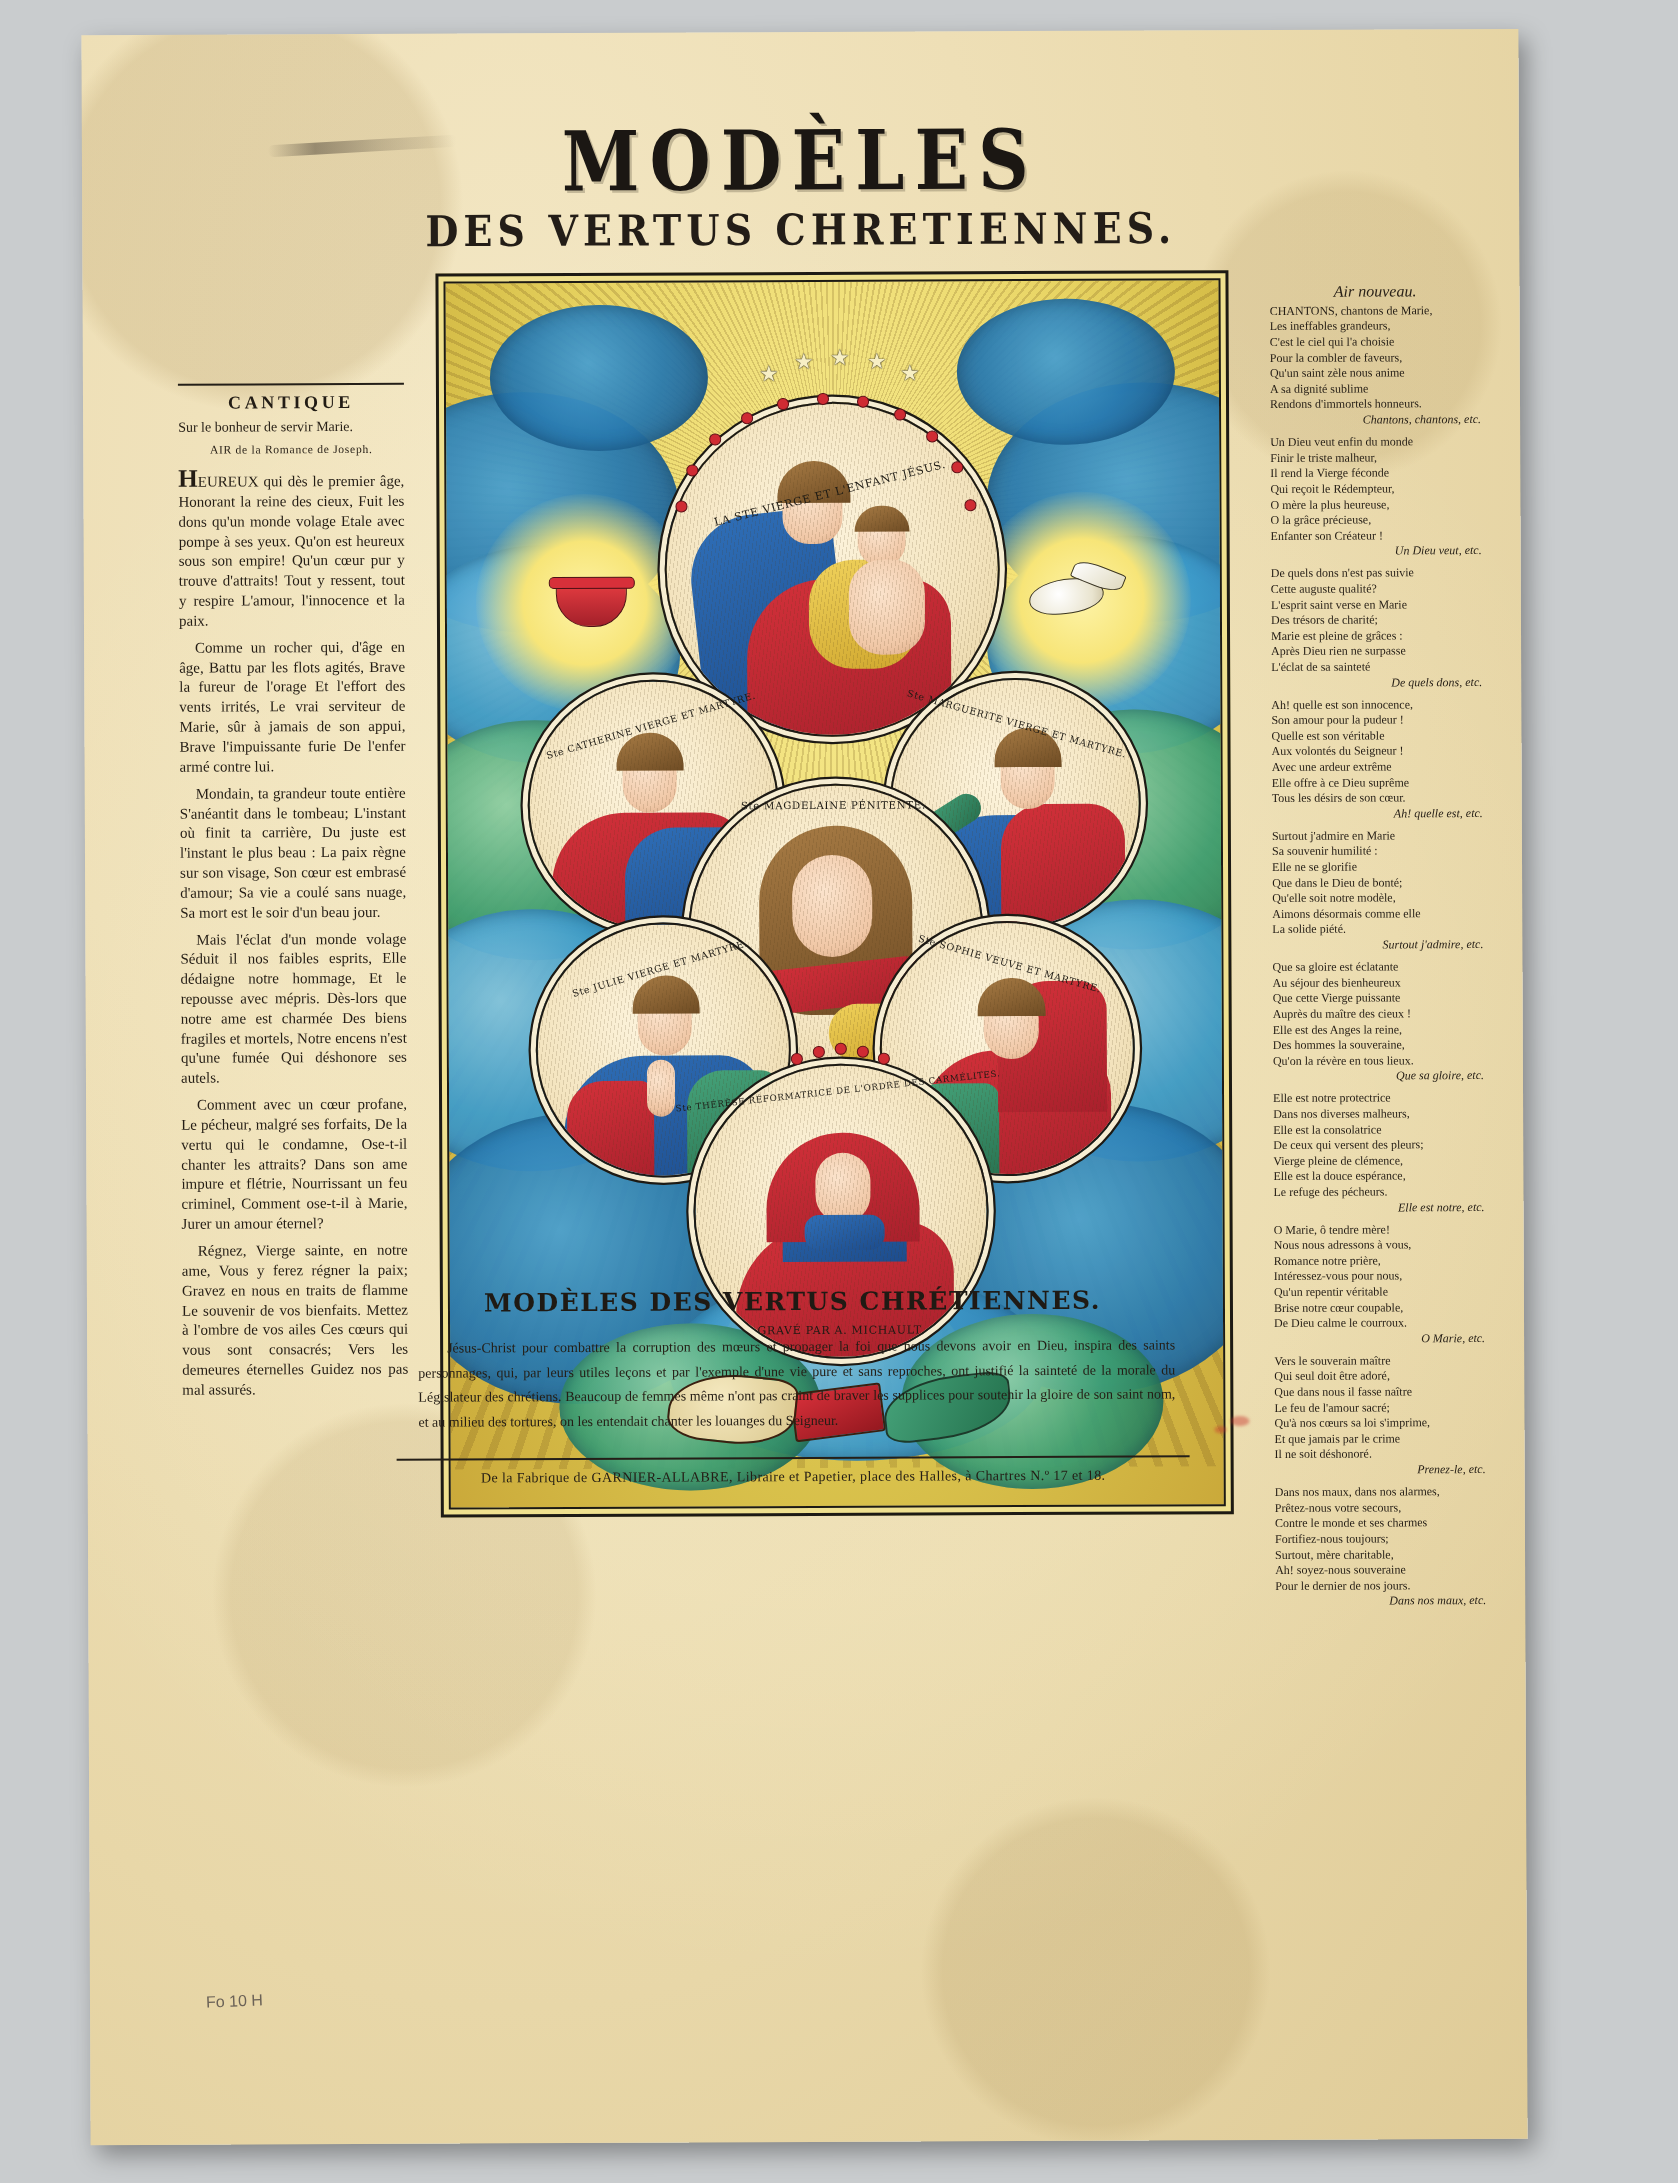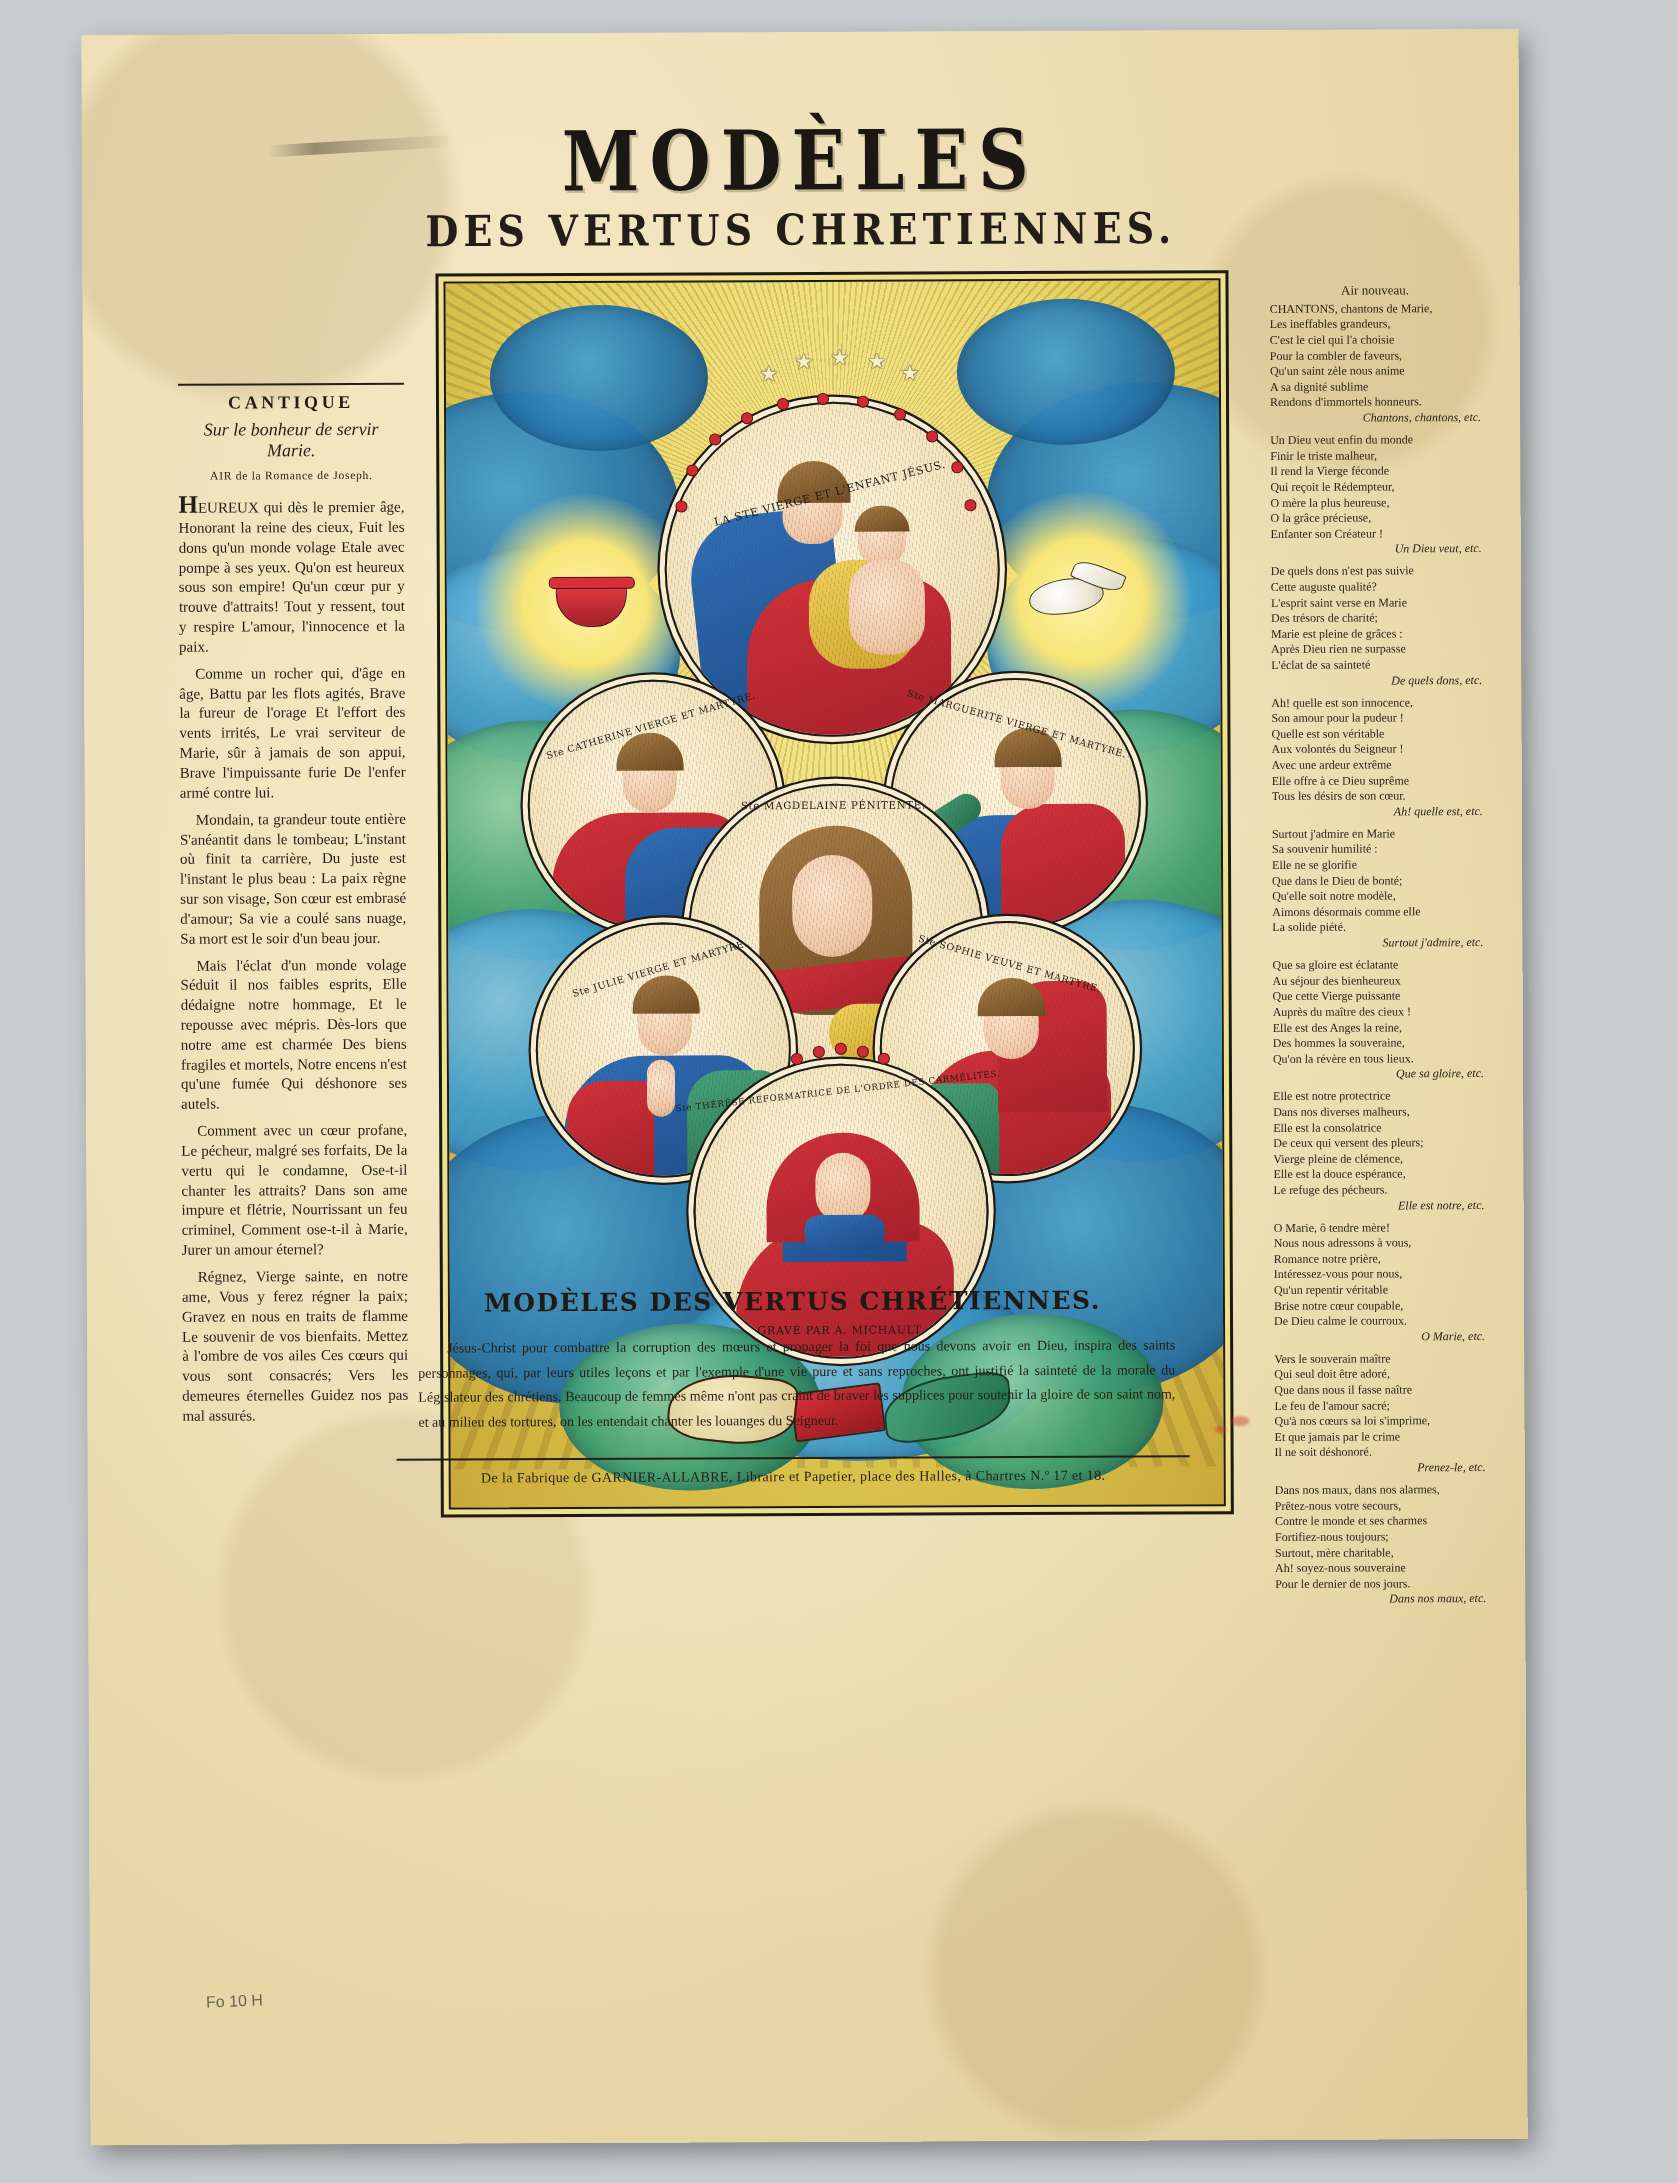--- a/index.html
+++ b/index.html
@@ -91,23 +91,22 @@
   #left-col .cantique {
     text-align: center;
     font-family: Liberation Serif, serif;
     font-size: 18px;
     letter-spacing: 3.6px;
     font-weight: bold;
     color: #221c15;
     margin-bottom: 5.8px;
   }
   #left-col .subtitle {
-    text-align: center;
-    font-style: italic;
-    font-size: 18px;
+    text-align: left;
+    font-size: 14px;
     color: #2a2219;
     margin-bottom: 7.3px;
   }
   #left-col .air {
     text-align: center;
     font-size: 11.6px;
     color: #2a2219;
     letter-spacing: 0.7px;
     margin-bottom: 11.6px;
   }
@@ -238,21 +237,22 @@
 
   
   #right-col {
     position: absolute;
     left: 1143px;
     top: 13px;
     width: 211px;
   }
   #right-col .air {
     text-align: center;
-    font-size: 13px;
+    font-style: italic;
+    font-size: 16px;
     color: #2a2219;
     margin-bottom: 2.9px;
   }
   #right-col .line {
     font-size: 12px;
     line-height: 1.30;
     color: #241d15;
     white-space: nowrap;
     overflow: hidden;
   }

